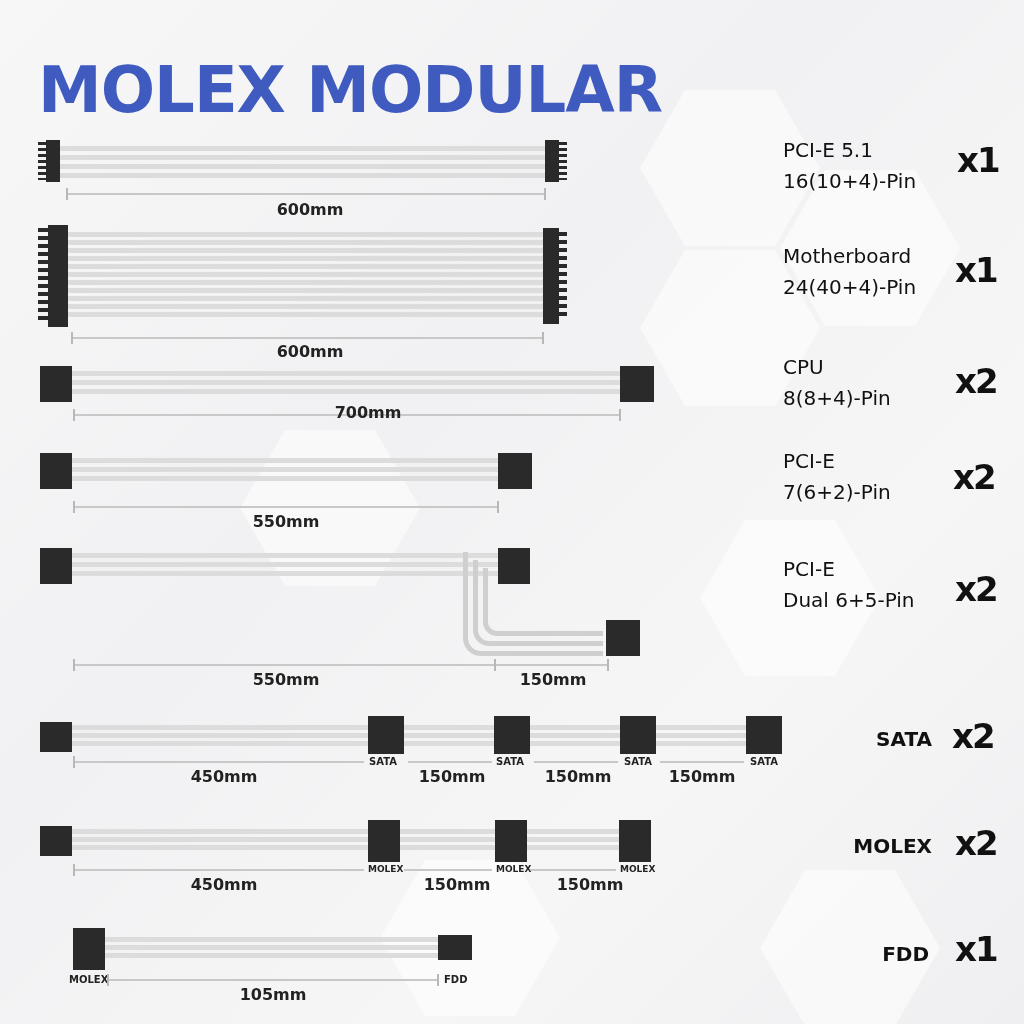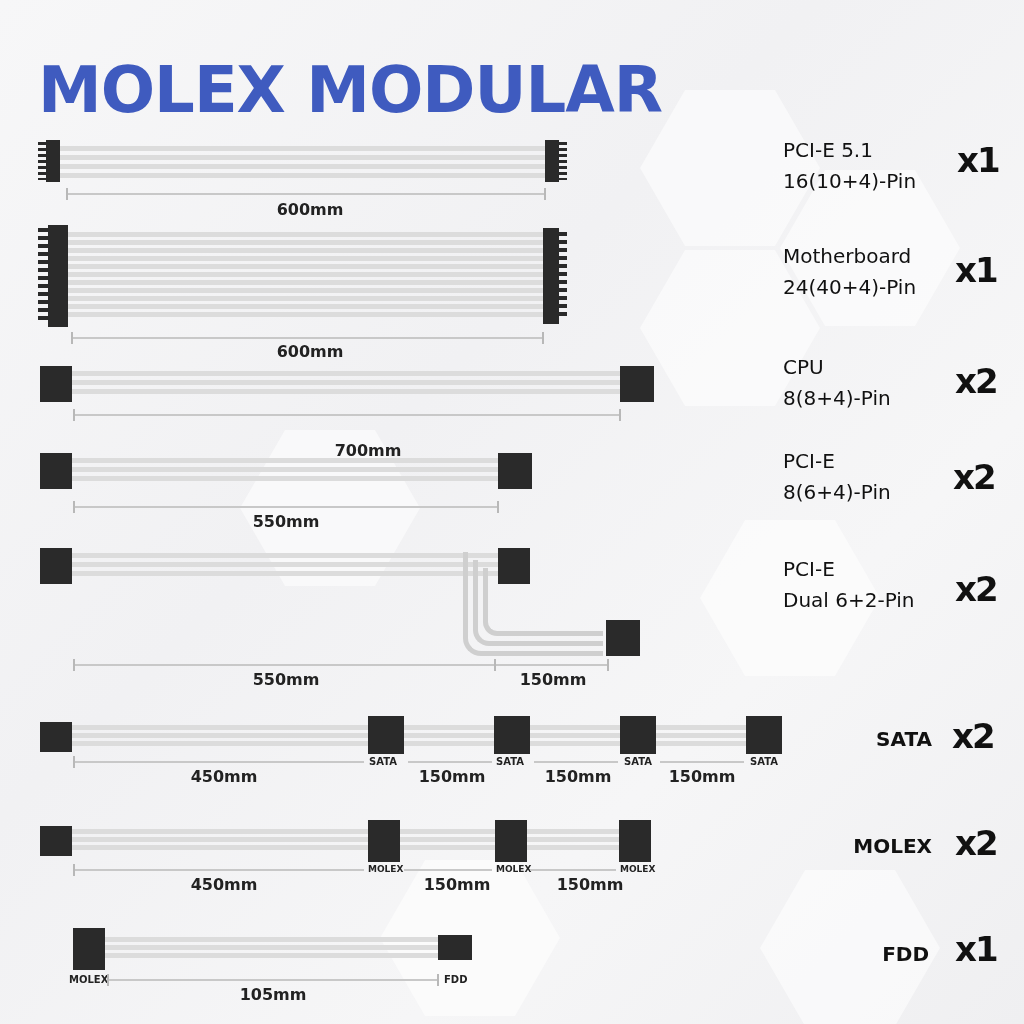--- a/index.html
+++ b/index.html
@@ -65,21 +65,21 @@
 
 <div>
   <div class="conn" style="left:40px;top:366px;width:32px;height:36px;"></div>
   <div class="wire" style="left:72px;top:371px;width:548px;"></div>
   <div class="wire" style="left:72px;top:380px;width:548px;"></div>
   <div class="wire" style="left:72px;top:389px;width:548px;"></div>
   <div class="conn" style="left:620px;top:366px;width:34px;height:36px;"></div>
   <div class="dim" style="left:74px;top:414px;width:546px;"></div>
   <div class="tick" style="left:73px;top:409px;height:12px;"></div>
   <div class="tick" style="left:619px;top:409px;height:12px;"></div>
-  <div class="dimlabel" style="left:318px;top:441px;width:100px;">700mm</div>
+  <div class="dimlabel" style="left:318px;top:403px;width:100px;">700mm</div>
 </div>
 
 <div>
   <div class="conn" style="left:40px;top:453px;width:32px;height:36px;"></div>
   <div class="wire" style="left:72px;top:458px;width:426px;"></div>
   <div class="wire" style="left:72px;top:467px;width:426px;"></div>
   <div class="wire" style="left:72px;top:476px;width:426px;"></div>
   <div class="conn" style="left:498px;top:453px;width:34px;height:36px;"></div>
   <div class="dim" style="left:74px;top:506px;width:424px;"></div>
   <div class="tick" style="left:73px;top:501px;height:12px;"></div>
@@ -180,28 +180,28 @@
 <div>
   <div class="name" style="left:783px;top:352px;font-weight:normal;">
     <div>CPU</div>
     <div>8(8+4)-Pin</div>
   </div>
   <div class="qty" style="left:955px;top:361px;">x2</div>
 </div>
 <div>
   <div class="name" style="left:783px;top:446px;font-weight:normal;">
     <div>PCI-E</div>
-    <div>8(6+4)-Pin</div>
+    <div>7(6+2)-Pin</div>
   </div>
   <div class="qty" style="left:953px;top:457px;">x2</div>
 </div>
 <div>
   <div class="name" style="left:783px;top:554px;font-weight:normal;">
     <div>PCI-E</div>
-    <div>Dual 6+2-Pin</div>
+    <div>Dual 6+5-Pin</div>
   </div>
   <div class="qty" style="left:955px;top:569px;">x2</div>
 </div>
 <div>
   <div class="right-name" style="left:830px;top:727px;width:102px;">SATA</div>
   <div class="qty" style="left:952px;top:716px;">x2</div>
 </div>
 <div>
   <div class="right-name" style="left:830px;top:834px;width:102px;">MOLEX</div>
   <div class="qty" style="left:955px;top:823px;">x2</div>

